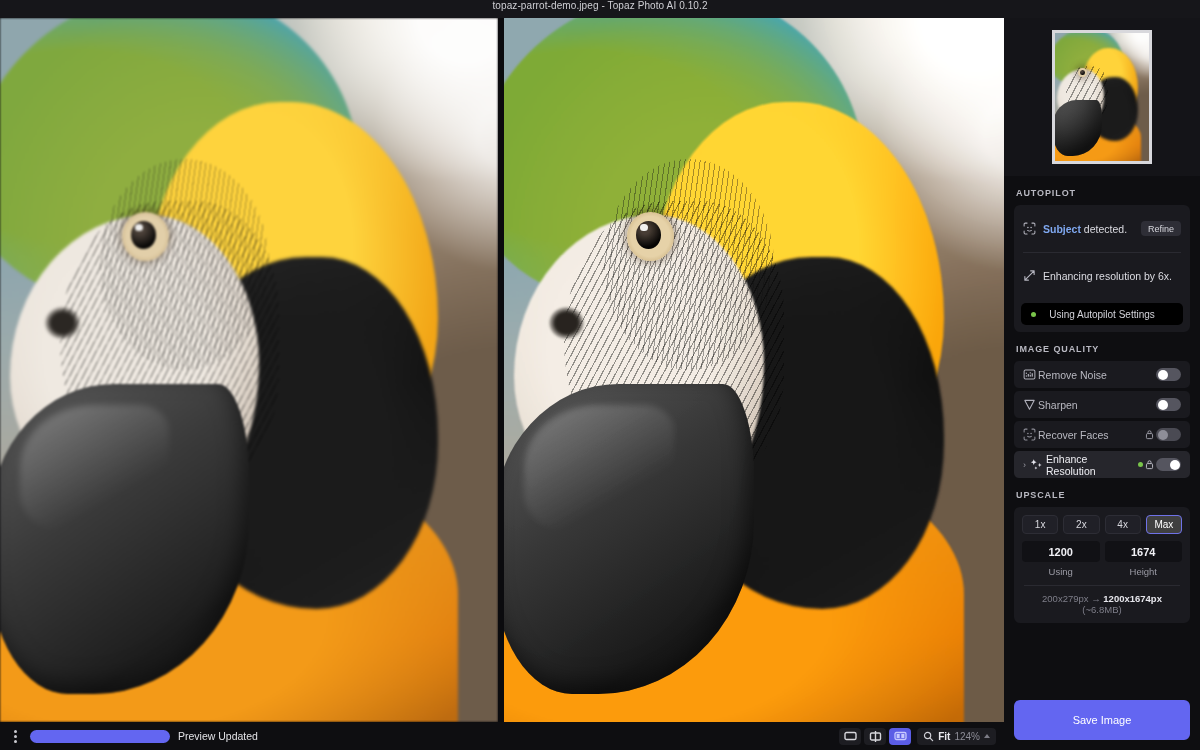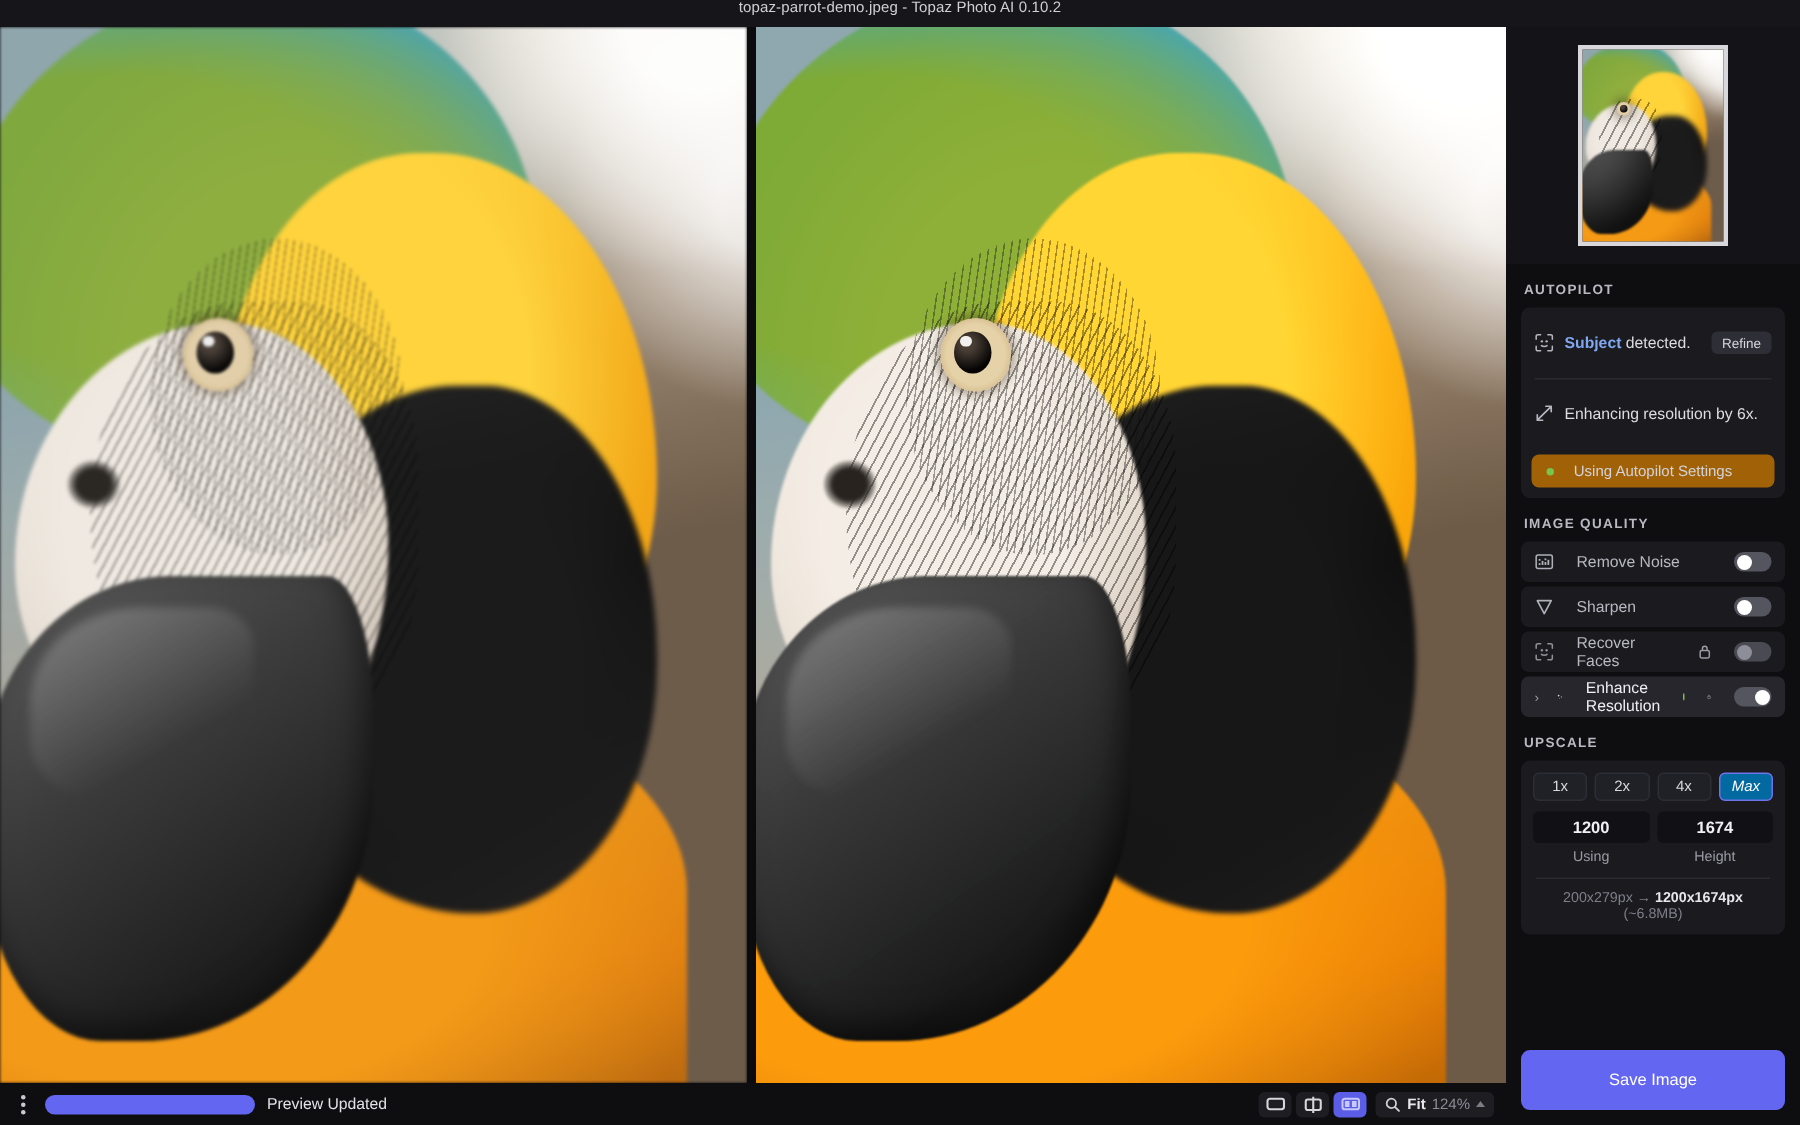--- a/index.html
+++ b/index.html
@@ -245,35 +245,36 @@
     padding: 16px 9px; font-size: 10.5px; color: #dcdce2;
   }
   .ap-divider { height: 1px; background: #2a2a31; margin: 0 9px; }
   .link-blue { color: #7fa8f0; }
   .refine {
     margin-left: auto; background: #2e2e36; color: #d6d6dc;
     font-size: 9px; border-radius: 4px; padding: 2.5px 7px;
     cursor: pointer;
   }
   .ap-settings {
-    margin: 5px 7px 7px; background: #a16207; border-radius: 5px;
+    margin: 5px 7px 7px; background: #000000; border-radius: 5px;
     height: 22px; display: flex; align-items: center; position: relative;
     cursor: pointer;
+    text-decoration: underline;
   }
   .ap-settings .greendot {
     width: 5px; height: 5px; border-radius: 50%; background: #79c44a;
     position: absolute; left: 10px;
   }
   .ap-settings span {
     width: 100%; text-align: center; font-size: 10px; color: #d2d2d9;
   }
 
   .iq-list { display: flex; flex-direction: column; gap: 3px; }
   .iq-row {
-    display: flex; align-items: center; gap: 15px;
+    display: flex; align-items: center; gap: 2px;
     background: #1a1a1f; border-radius: 5px;
     height: 27px; padding: 0 9px;
     font-size: 10.5px; color: #b8b8c0; cursor: pointer;
   }
   .iq-row.active { background: #26262c; color: #eeeef3; }
   .iq-row .label { flex: 1; }
   .chev {
     width: 8px; color: #9a9aa4; font-size: 9px; margin-right: -3px;
   }
   .dot-green { width: 5px; height: 5px; border-radius: 50%; background: #79c44a; }
@@ -291,21 +292,21 @@
   .toggle.dim .knob { background: #8e8e98; }
 
   .upscale-card { background: #1a1a1f; border-radius: 6px; padding: 8px; }
   .scale-row { display: flex; gap: 5px; }
   .scale-btn {
     flex: 1; height: 19px; border-radius: 4px;
     background: #202027; border: 1px solid #2d2d35;
     display: flex; align-items: center; justify-content: center;
     color: #d8d8de; font-size: 10px; cursor: pointer;
   }
-  .scale-btn.selected { border-color: #6f72e8; background: #0369a1; color: #ffffff; font-style: italic; }
+  .scale-btn.selected { border-color: #6f72e8; background: #404040; color: #ffffff; }
   .dim-row { display: flex; gap: 5px; margin-top: 7px; }
   .dim-col { flex: 1; display: flex; flex-direction: column; align-items: center; }
   .dim-input {
     width: 100%; height: 21px; background: #111115; border-radius: 4px;
     display: flex; align-items: center; justify-content: center;
     color: #f0f0f5; font-size: 11px; font-weight: bold; cursor: text;
   }
   .dim-label { color: #9b9ba5; font-size: 9.5px; margin-top: 4px; }
   .size-sep { height: 1px; background: #2a2a31; margin: 8px 2px 0; }
   .size-line {

